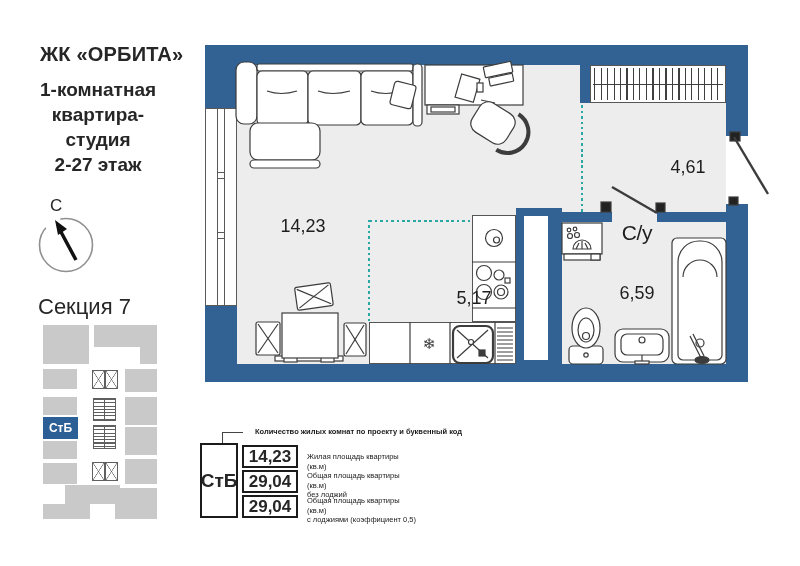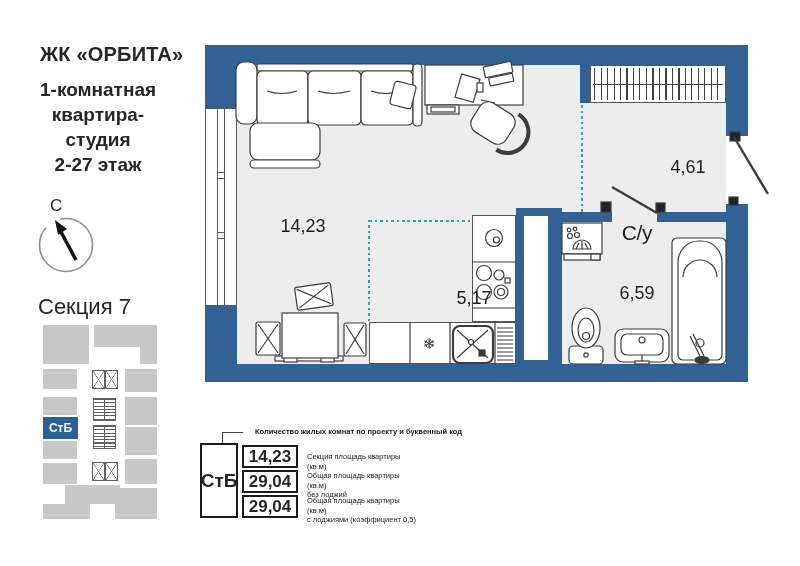--- a/index.html
+++ b/index.html
@@ -286,19 +286,19 @@
 
   <div class="callout-line" style="left:222px;top:432px;width:1px;height:11px;"></div>
   <div class="callout-line" style="left:222px;top:432px;width:21px;height:1px;"></div>
   <div class="callout-text">Количество жилых комнат по проекту и буквенный код</div>
 
   <div class="cell cell-stb" style="left:200px;top:443px;width:38px;height:75px;">СтБ</div>
   <div class="cell cell-val" style="left:242px;top:445px;width:56px;height:23px;">14,23</div>
   <div class="cell cell-val" style="left:242px;top:470px;width:56px;height:23px;">29,04</div>
   <div class="cell cell-val" style="left:242px;top:495px;width:56px;height:23px;">29,04</div>
 
-  <div class="legend-label pre" style="top:452px;">Секция площадь квартиры (кв.м)</div>
+  <div class="legend-label pre" style="top:452px;">Жилая площадь квартиры (кв.м)</div>
   <div class="legend-label pre" style="top:471px;">Общая площадь квартиры (кв.м)
 без лоджий</div>
   <div class="legend-label pre" style="top:496px;">Общая площадь квартиры (кв.м)
 с лоджиями (коэффициент 0,5)</div>
 
 </div>
 
 </body></html>

